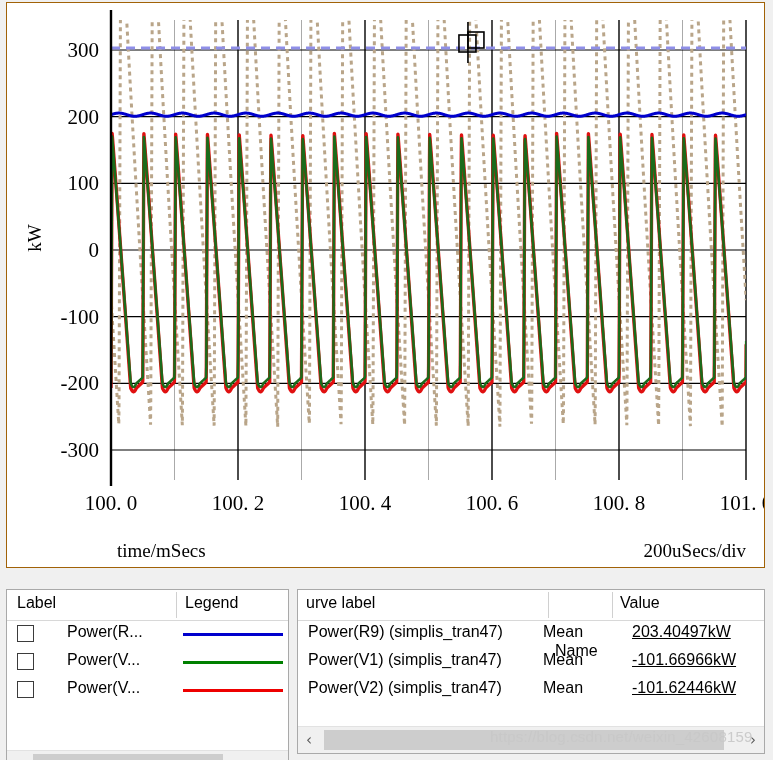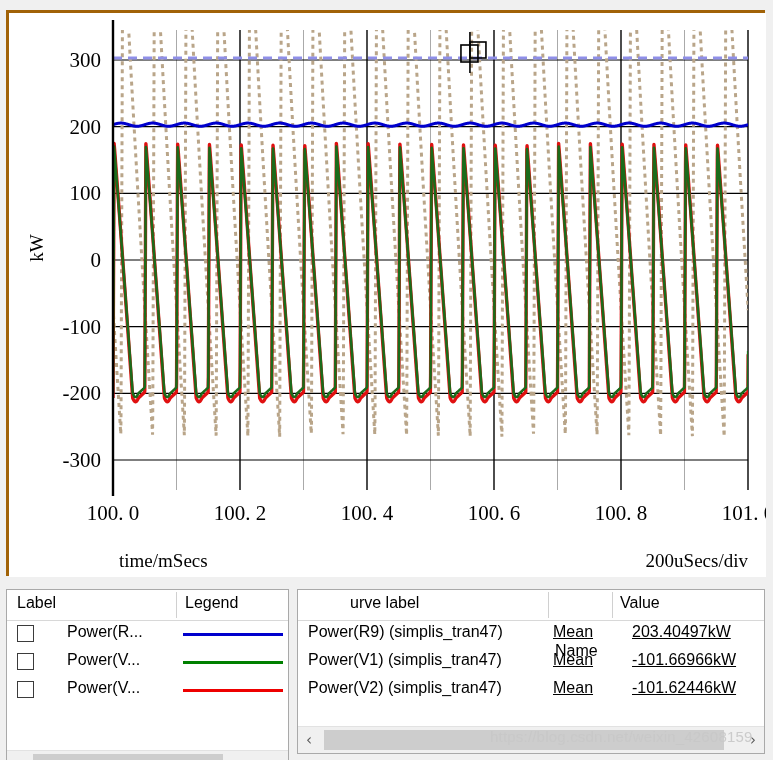--- a/index.html
+++ b/index.html
@@ -7,24 +7,24 @@
     width: 773px; height: 760px;
     background: #f0f0f0;
     font-family: "Liberation Sans", sans-serif;
     overflow: hidden;
   }
   #root { position: relative; width: 773px; height: 760px; background: #f0f0f0; }
 
   
   .chart-panel {
     position: absolute;
-    left: 6px; top: 10px;
+    left: 6px; top: 2px;
     width: 759px; height: 566px;
     background: #ffffff;
-    border: 3px solid #a16207;
+    border: 1px solid #a16207;
     box-sizing: border-box;
   }
   .chart-svg { display: block; width: 757px; height: 564px; }
   .ylabel-text, .tick-text, .axis-cap {
     font-family: "Liberation Serif", serif;
     fill: #000;
   }
 
   
   .tbl-panel {
@@ -78,21 +78,21 @@
     top: 2px;
   }
   #legend-panel .rlabel { left: 60px; }
   .swatch {
     position: absolute;
     left: 176px; top: 12px;
     width: 100px; height: 3px;
   }
 
   #curve-panel .c-label { left: 10px; }
-  #curve-panel .c-name  { left: 255px; text-decoration: underline; }
+  #curve-panel .c-name  { left: 245px; }
   #curve-panel .c-value { left: 334px; text-decoration: underline; }
 
   
   .hscroll {
     position: absolute;
     left: 0; right: 0; bottom: 0;
     height: 26px;
     background: #f0f0f0;
     border-top: 1px solid #e2e2e2;
   }
@@ -216,21 +216,21 @@
       <div class="sb-arrow sb-left">‹</div>
       <div class="sb-thumb"></div>
       <div class="sb-arrow sb-right">›</div>
     </div>
   </div>
 
   <div class="tbl-panel" id="curve-panel">
     <div class="tbl-head">
       <div class="colsep" style="left:250px;"></div>
       <div class="colsep" style="left:314px;"></div>
-      <div class="th" style="left:8px;margin-left:44px;">urve label</div>
+      <div class="th" style="left:8px;">urve label</div>
       <div class="th" style="left:257px;margin-top:48px;">Name</div>
       <div class="th" style="left:322px;">Value</div>
     </div>
     <div class="rows" id="curve-rows">
         <div class="row">
           <span class="rlabel c-label">Power(R9) (simplis_tran47)</span>
           <span class="rlabel c-name">Mean</span>
           <span class="rlabel c-value">203.40497kW</span>
         </div>
         <div class="row">

